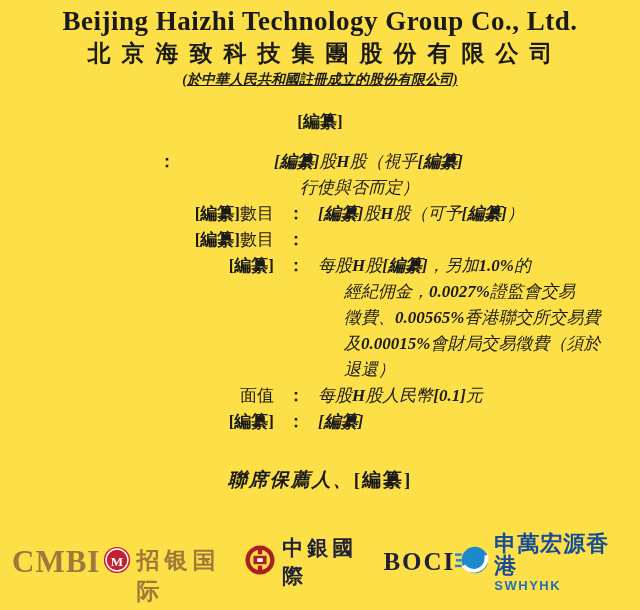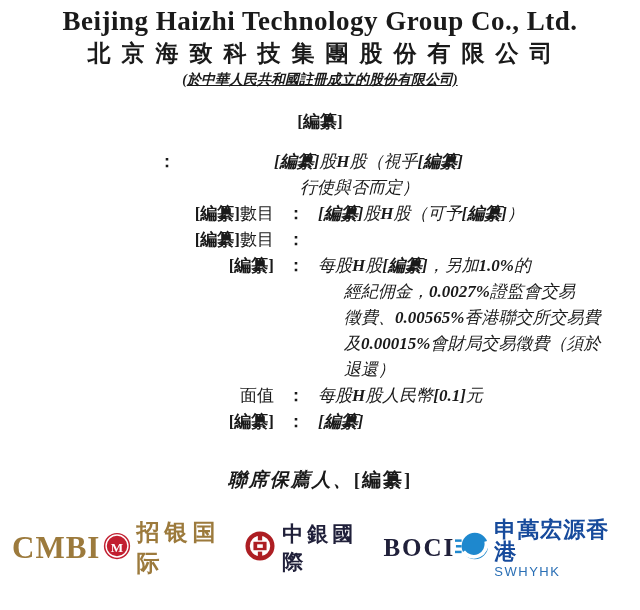--- a/index.html
+++ b/index.html
@@ -1,18 +1,18 @@
 <!DOCTYPE html>
 <html><head>
 <meta charset="utf-8">
 <style>
   html,body { margin:0; padding:0; background:#e9e9e9; }
   .page {
     position:relative; width:640px; height:610px; margin:0 auto;
-    background:#ffffff; overflow:hidden;
+    background:#fde047; overflow:hidden;
     font-family:"Liberation Serif","DejaVu Serif",serif;
     color:#1a1a1a;
   }
   
   .hdr { text-align:center; padding-top:5px; }
   .title-en { margin:0; font-size:27px; line-height:32px; font-weight:bold; letter-spacing:.5px; }
   .title-zh { margin:0; margin-top:2px; font-size:23px; line-height:30px; font-weight:600;
               letter-spacing:11px; text-indent:11px; }
   .subtitle { margin-top:2px; font-size:14px; line-height:18px; font-style:italic; font-weight:600;text-decoration:underline; }
   .redacted-heading { margin-top:22px; font-size:17px; line-height:22px; font-weight:bold; }
@@ -35,21 +35,21 @@
   .logo { display:flex; align-items:center; }
   .cmbi-latin { font-size:31px; font-weight:600; letter-spacing:1px; }
   .cmbi-zh { font-size:23px; font-weight:bold; letter-spacing:5px; margin-left:3px;
              font-family:"Liberation Sans","DejaVu Sans",sans-serif; }
   .cmb-emblem { margin:0 2px 0 3px; }
   .boci-zh { font-size:21px; font-weight:600; letter-spacing:4px; margin-left:7px; }
   .boci-latin { font-size:25px; font-weight:600; letter-spacing:2px; margin-left:4px; }
   .swhy-col { display:flex; flex-direction:column; margin-left:5px; line-height:1; }
   .swhy-zh { font-size:22px; font-weight:bold; letter-spacing:1px;
              font-family:"Liberation Sans","DejaVu Sans",sans-serif; }
-  .swhy-latin { font-size:13px; font-weight:normal; letter-spacing:1.5px; margin-top:2px;
+  .swhy-latin { font-size:13px; font-weight:bold; letter-spacing:1.5px; margin-top:2px;
                 font-family:"Liberation Sans","DejaVu Sans",sans-serif; }
 </style>
 </head>
 <body>
 
 <div class="page">
 
   <div class="hdr">
     <h1 class="title-en">Beijing Haizhi Technology Group Co., Ltd.</h1>
     <h2 class="title-zh">北京海致科技集團股份有限公司</h2>
@@ -109,21 +109,21 @@
 
     <div class="logo">
       <span class="cmbi-latin" style="color:#9c7a3c;">CMBI</span>
       <span class="cmb-emblem">
         <svg width="28" height="28" viewBox="0 0 32 32">
           <circle cx="16" cy="16" r="15" fill="#c21f30"></circle>
           <circle cx="16" cy="16" r="12.5" fill="none" stroke="#ffffff" stroke-width="1.6"></circle>
           <text x="16" y="22.5" text-anchor="middle" font-size="15" font-weight="bold" fill="#ffffff" font-family="serif">M</text>
         </svg>
       </span>
-      <span class="cmbi-zh" style="color:#9c7a3c;">招银国际</span>
+      <span class="cmbi-zh" style="color:#9c7a3c;margin-top:28px;">招银国际</span>
     </div>
 
     <div class="logo">
       <span>
         <svg width="30" height="30" viewBox="0 0 32 32">
           <circle cx="16" cy="16" r="13.2" fill="none" stroke="#ad1e23" stroke-width="4.6"></circle>
           <rect x="13.7" y="2.5" width="4.6" height="7.5" fill="#ad1e23"></rect>
           <rect x="13.7" y="22" width="4.6" height="7.5" fill="#ad1e23"></rect>
           <rect x="9" y="11.5" width="14" height="9" fill="#ad1e23"></rect>
           <rect x="13" y="14.2" width="6" height="3.8" fill="#ffffff"></rect>

